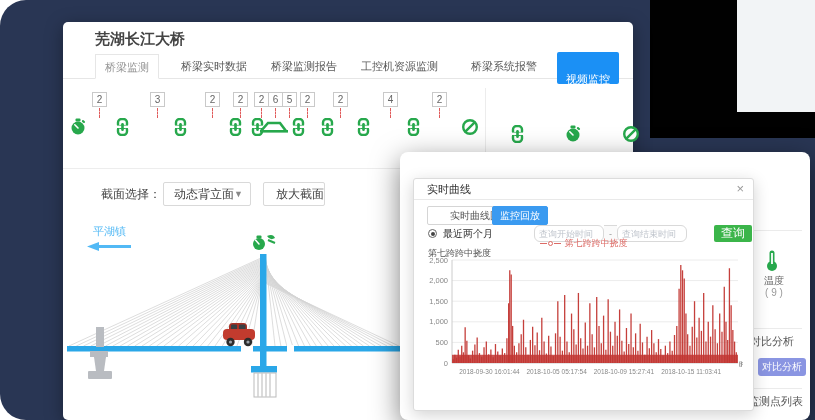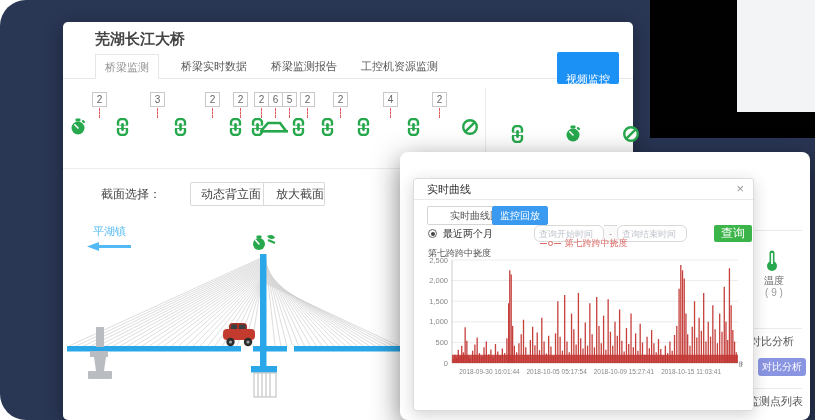--- a/index.html
+++ b/index.html
@@ -36,21 +36,21 @@
   
   .legend-panel { position:absolute; left:422px; top:66px; right:0; bottom:0; border-left:1px solid #ececec; }
   .lp-head { height:28px; background:#f6f7f8; border-top:1px solid #ececec; border-bottom:1px solid #ececec;
     font-size:11px; color:#777; line-height:27px; padding-left:14px; }
   .lp-ic { position:absolute; top:37px; width:18px; height:18px; }
 
   
   .ctl-row { position:absolute; left:0; top:160px; height:24px; width:420px; font-size:12px; color:#444; }
   .ctl-label { position:absolute; left:38px; top:4px; }
   .ctl-select { position:absolute; left:100px; top:0; width:88px; height:24px; border:1px solid #d9d9d9;
-    border-radius:2px; background:#fff; font-size:12px; color:#444; line-height:22px; padding-left:10px;margin-left:27px; }
+    border-radius:2px; background:#fff; font-size:12px; color:#444; line-height:22px; padding-left:10px; }
   .ctl-caret { position:absolute; right:7px; top:0; color:#888; font-size:9px; line-height:22px; }
   .ctl-zoom { position:absolute; left:200px; top:0; width:62px; height:24px; border:1px solid #d9d9d9;
     border-radius:2px; background:#fff; font-size:12px; color:#444; text-align:right; line-height:22px; }
 
   .place-label { position:absolute; left:30px; top:202px; font-size:11px; color:#52b9f5; }
   .place-arrow { position:absolute; left:24px; top:220px; }
 
   .bridge-svg { position:absolute; left:0; top:196px; }
 
   
@@ -137,20 +137,21 @@
   <div class="white-frag" data-interactable="false"></div>
 
   <div class="win-back" data-interactable="false">
     <div class="bw-title" data-interactable="false">芜湖长江大桥</div>
 
     <div class="bw-tabbar" data-interactable="false">
       <div class="bw-tab-active" data-interactable="true">桥梁监测</div>
       <div class="bw-tab" style="left:118px" data-interactable="true">桥梁实时数据</div>
       <div class="bw-tab" style="left:208px" data-interactable="true">桥梁监测报告</div>
       <div class="bw-tab" style="left:298px" data-interactable="true">工控机资源监测</div>
+      <div class="bw-tab" style="left:408px" data-interactable="true">桥梁系统报警</div>
       <div class="bw-video-btn" data-interactable="true">视频监控</div>
     </div>
 
     <div class="sensor-strip" data-interactable="false">
       <span class="s-box" style="left:29px" data-interactable="false">2</span>
       <span class="s-box" style="left:87px" data-interactable="false">3</span>
       <span class="s-box" style="left:142px" data-interactable="false">2</span>
       <span class="s-box" style="left:170px" data-interactable="false">2</span>
       <span class="s-box" style="left:191px" data-interactable="false">2</span>
       <span class="s-box" style="left:205px" data-interactable="false">6</span>

